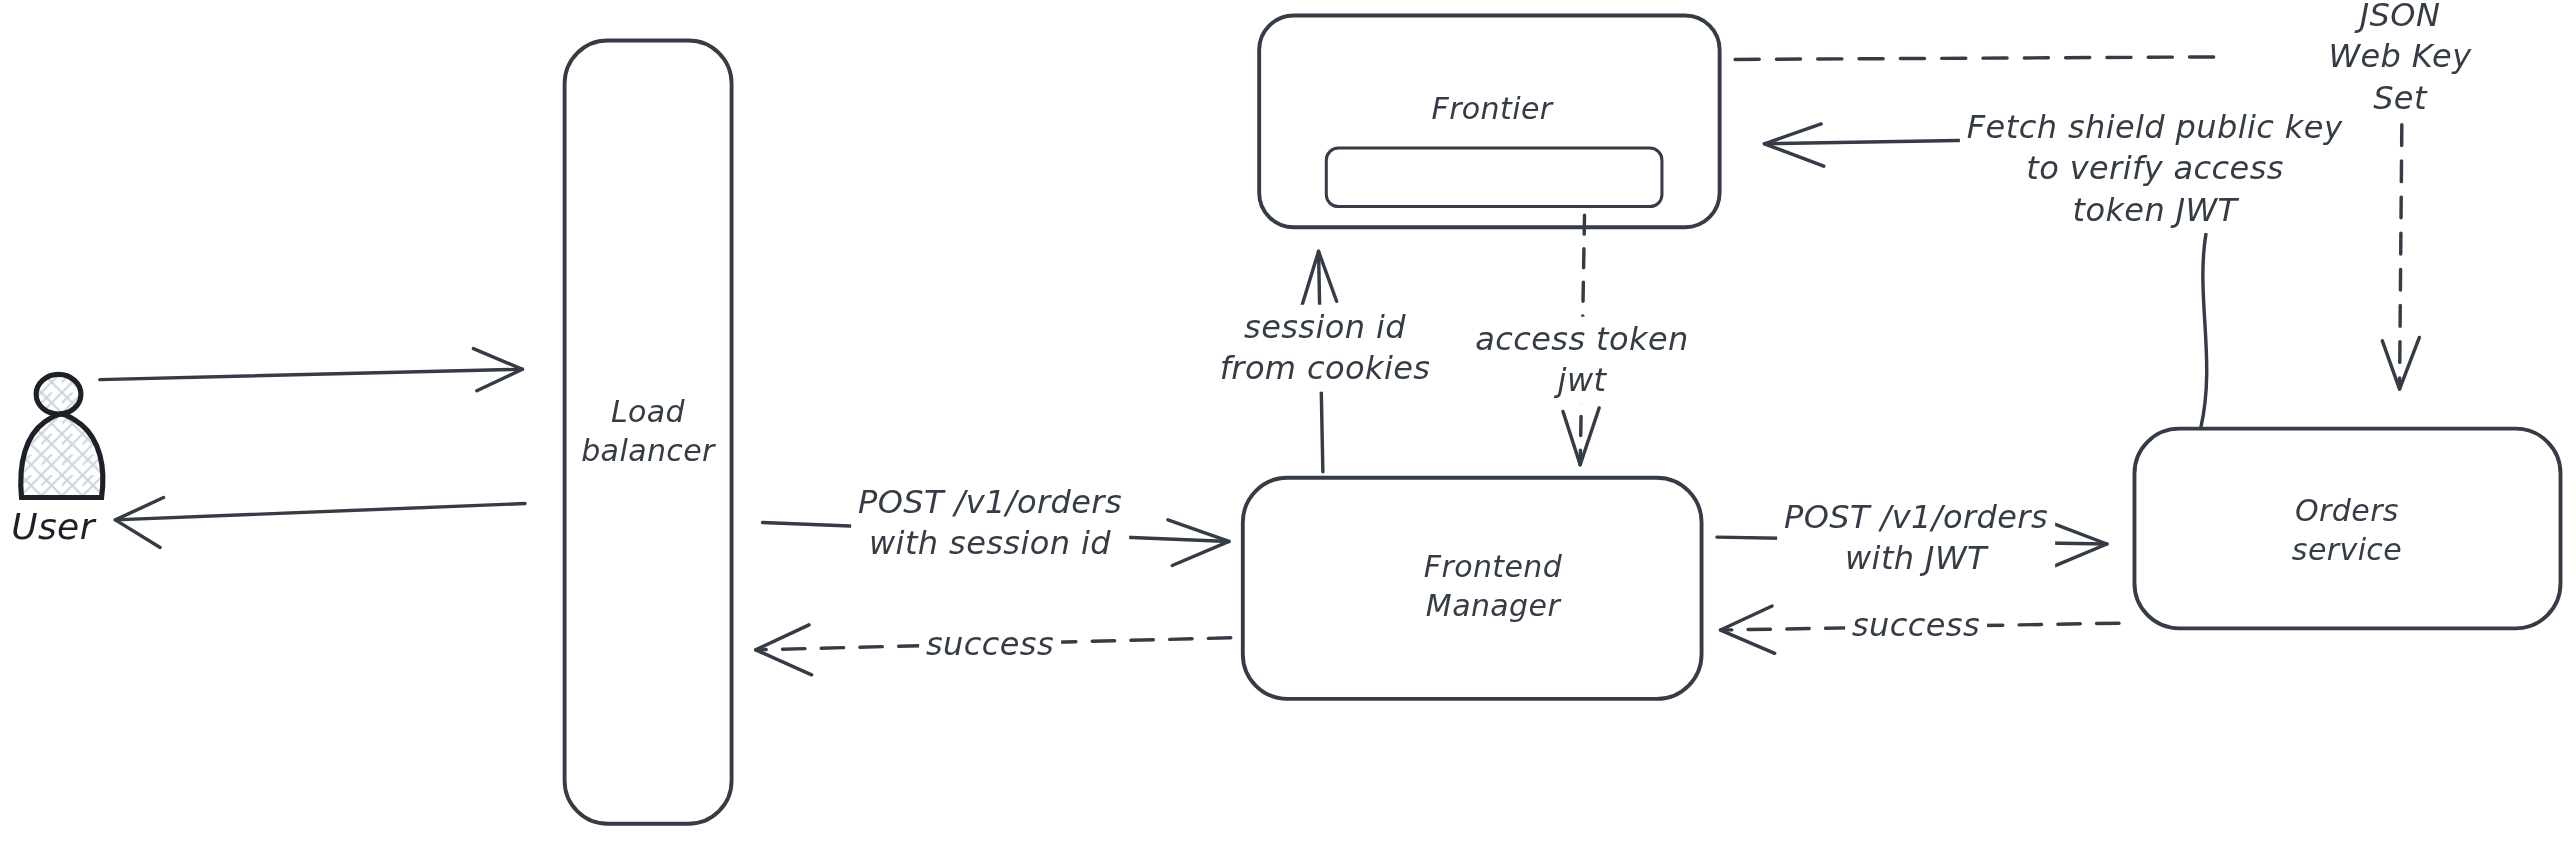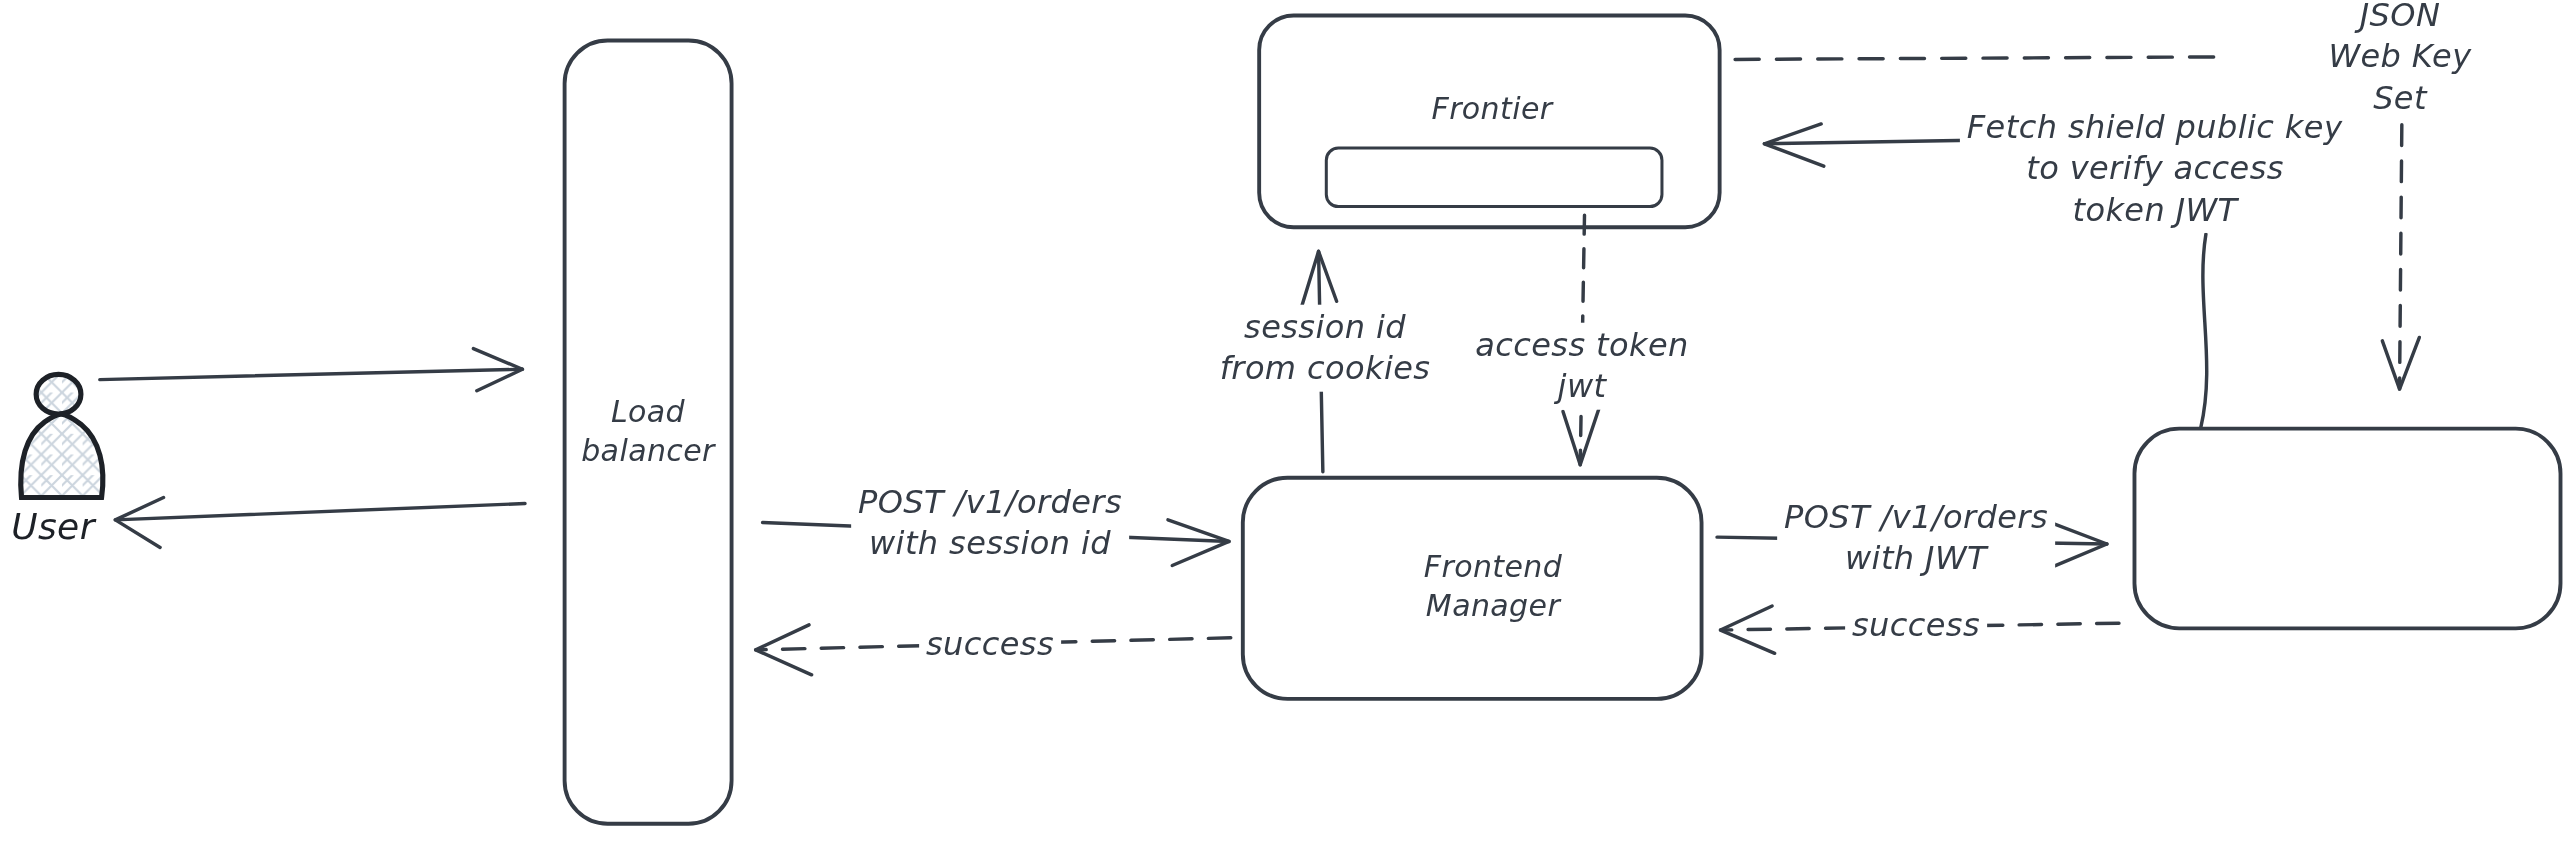--- a/index.html
+++ b/index.html
@@ -109,27 +109,28 @@
       <path d="M2788 452 L2768 396 M2788 452 L2811 392"></path>
     </g>
   </svg>
 
   <div class="lbl user-lbl" style="left:53px; top:527px;">User</div>
   <div class="lbl node-lbl" style="left:648px; top:431px;">Load
 balancer</div>
   <div class="lbl node-lbl" style="left:1492px; top:108px;">Frontier</div>
   <div class="lbl node-lbl" style="left:1473px; top:586px;margin-left:20px;">Frontend
 Manager</div>
+  <div class="lbl node-lbl" style="left:2347px; top:530px;">Orders service</div>
 
   <div class="lbl" style="left:990px; top:523px;">POST /v1/orders
 with session id</div>
   <div class="lbl" style="left:990px; top:644px;">success</div>
   <div class="lbl" style="left:1325px; top:348px;">session id
 from cookies</div>
-  <div class="lbl" style="left:1582px; top:360px;margin-top:6px;">access token
+  <div class="lbl" style="left:1582px; top:360px;">access token
 jwt</div>
   <div class="lbl" style="left:1916px; top:538px;">POST /v1/orders
 with JWT</div>
   <div class="lbl" style="left:1916px; top:625px;">success</div>
   <div class="lbl" style="left:2155px; top:169px;">Fetch shield public key
 to verify access
 token JWT</div>
   <div class="lbl" style="left:2400px; top:57px;">JSON Web Key Set</div>
 
 </div>

